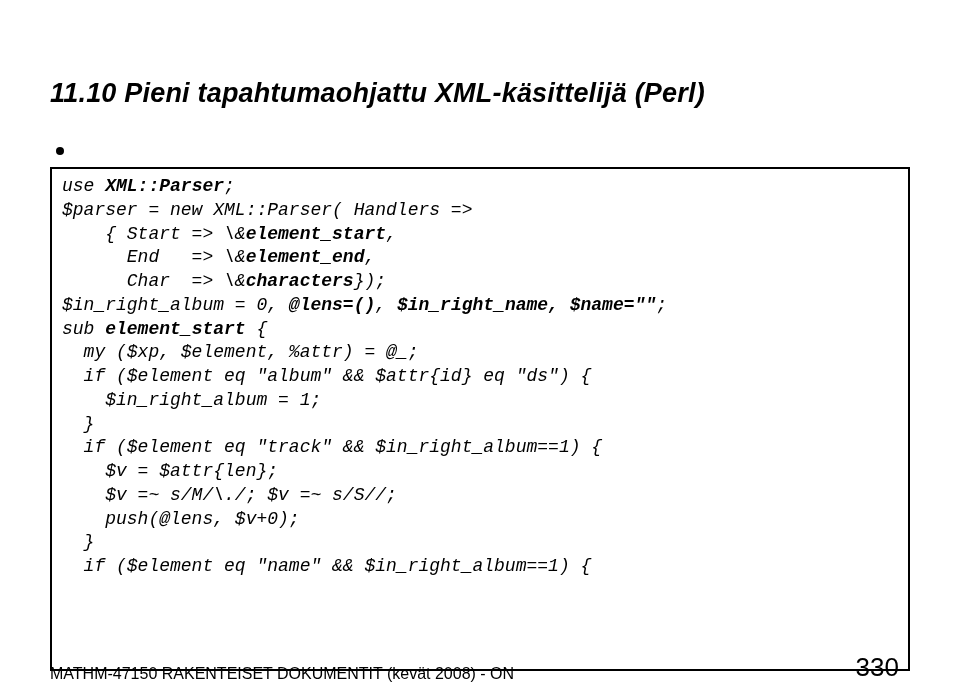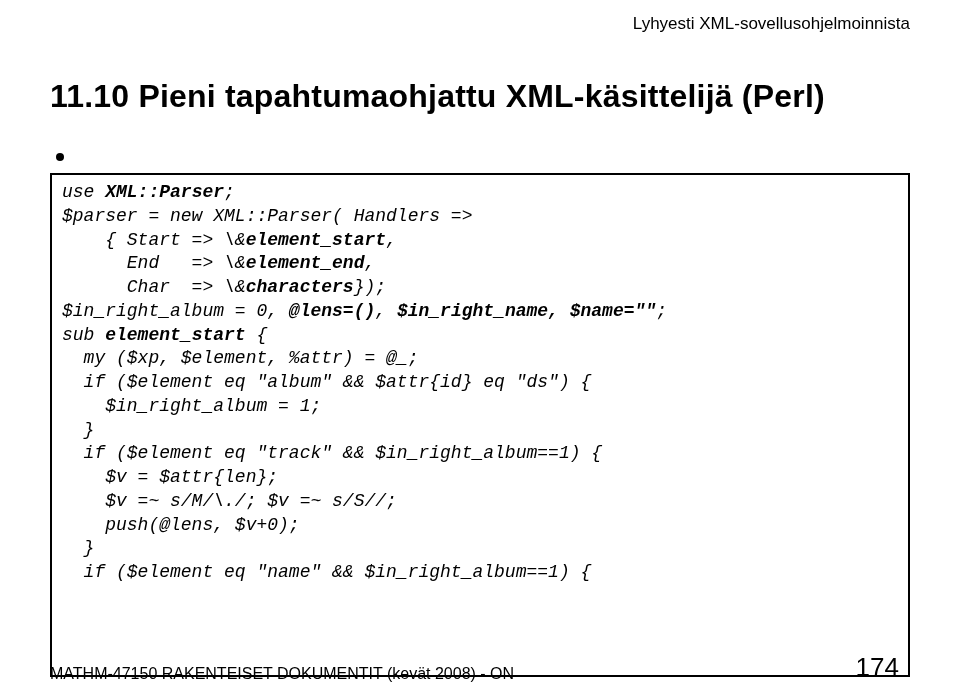--- a/index.html
+++ b/index.html
@@ -20,22 +20,23 @@
     padding: 20px 50px 0 50px;
   }
   .top-right {
     position: absolute;
     top: 14px;
     right: 50px;
     font-size: 17px;
     color: #000;
   }
   .section-title {
+    font-style: italic;
     font-weight: bold;
-    font-size: 32px;
+    font-size: 27px;
     color: #000;
     margin-top: 58px;
     margin-bottom: 28px;
     letter-spacing: 0.2px;
   }
   .bullet-row {
     display: flex;
     align-items: flex-start;
     margin-left: 6px;
     margin-bottom: 12px;
@@ -81,21 +82,20 @@
   }
   .footer-right {
     font-size: 26px;
   }
 </style>
 </head>
 <body>
 
 <div class="page">
 
-  <div class="top-right">Lyhyesti XML-sovellusohjelmoinnista</div>
 
   <h2 class="section-title">11.10 Pieni tapahtumaohjattu XML-käsittelijä (Perl)</h2>
 
   <div class="bullet-row">
     <span class="bullet-dot"></span>
   </div>
 
   <div class="code-box"><span class="i">use </span><span class="b i">XML::Parser</span><span class="i">;</span>
 <span class="i">$parser = new XML::Parser( Handlers =&gt;</span>
 <span class="i">    { Start =&gt; \&amp;</span><span class="b i">element_start</span><span class="i">,</span>
@@ -110,16 +110,16 @@
 <span class="i">  if ($element eq "track" &amp;&amp; $in_right_album==1) {</span>
 <span class="i">    $v = $attr{len};</span>
 <span class="i">    $v =~ s/M/\./; $v =~ s/S//;</span>
 <span class="i">    push(@lens, $v+0);</span>
 <span class="i">  }</span>
 <span class="i">  if ($element eq "name" &amp;&amp; $in_right_album==1) {</span>
 </div>
 
   <div class="footer">
     <div class="footer-left">MATHM-47150 RAKENTEISET DOKUMENTIT (kevät 2008) - ON</div>
-    <div class="footer-right">174</div>
+    <div class="footer-right">330</div>
   </div>
 
 </div>
 
 </body></html>

